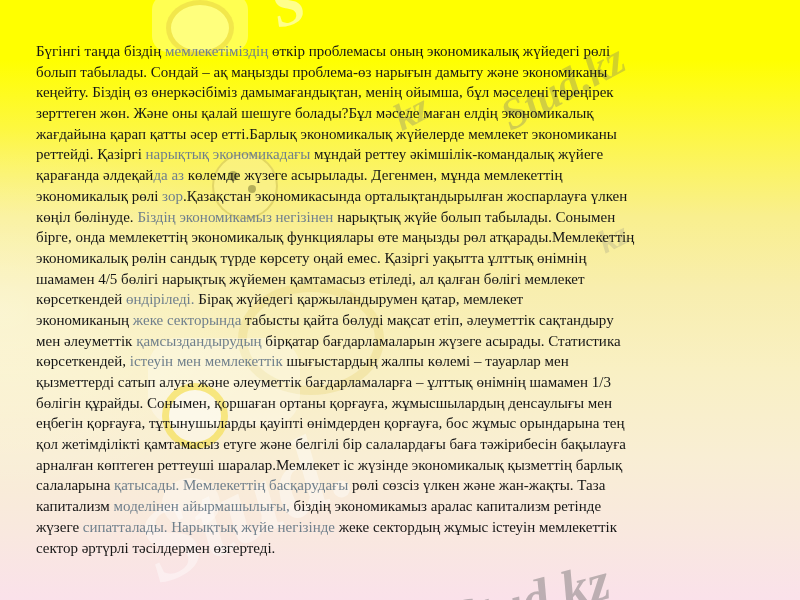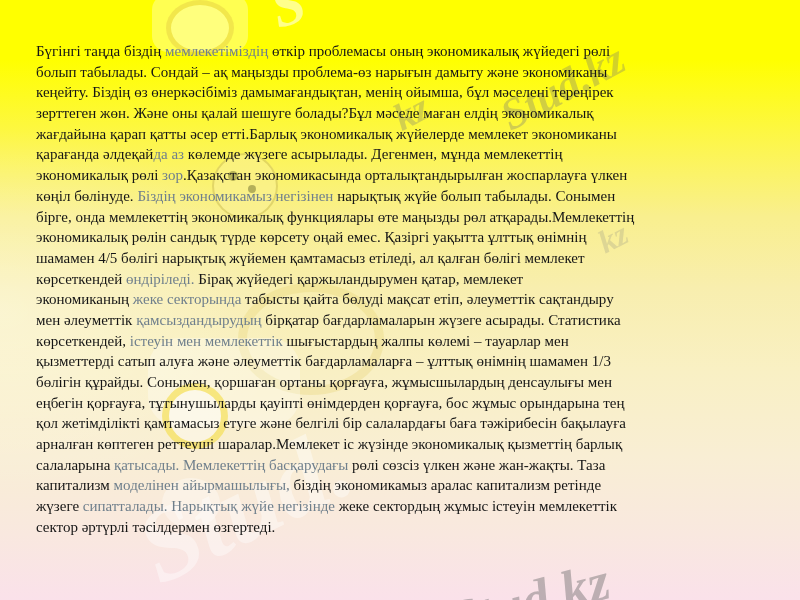--- a/index.html
+++ b/index.html
@@ -67,20 +67,21 @@
   <div class="wm wm-text wm-mid">kz</div>
   <div class="wm wm-text wm-giant">Stud.</div>
   <div class="wm wm-text wm-bottom">Stud.kz</div>
 
   <div class="content">
       <div class="line"><span>Бүгінгі таңда біздің </span><span class="muted">мемлекетіміздің</span><span> өткір проблемасы оның экономикалық жүйедегі рөлі</span></div>
       <div class="line"><span>болып табылады. Сондай – ақ маңызды проблема-өз нарығын дамыту және экономиканы</span></div>
       <div class="line"><span>кеңейту. Біздің өз өнеркәсібіміз дамымағандықтан, менің ойымша, бұл мәселені тереңірек</span></div>
       <div class="line"><span>зерттеген жөн. Және оны қалай шешуге болады?Бұл мәселе маған елдің экономикалық</span></div>
       <div class="line"><span>жағдайына қарап қатты әсер етті.Барлық экономикалық жүйелерде мемлекет экономиканы</span></div>
+      <div class="line"><span>реттейді. Қазіргі </span><span class="muted">нарықтық экономикадағы</span><span> мұндай реттеу әкімшілік-командалық жүйеге</span></div>
       <div class="line"><span>қарағанда әлдеқай</span><span class="muted">да аз</span><span> көлемде жүзеге асырылады. Дегенмен, мұнда мемлекеттің</span></div>
       <div class="line"><span>экономикалық рөлі </span><span class="muted">зор</span><span>.Қазақстан экономикасында орталықтандырылған жоспарлауға үлкен</span></div>
       <div class="line"><span>көңіл бөлінуде. </span><span class="muted">Біздің экономикамыз негізінен</span><span> нарықтық жүйе болып табылады. Сонымен</span></div>
       <div class="line"><span>бірге, онда мемлекеттің экономикалық функциялары өте маңызды рөл атқарады.Мемлекеттің</span></div>
       <div class="line"><span>экономикалық рөлін сандық түрде көрсету оңай емес. Қазіргі уақытта ұлттық өнімнің</span></div>
       <div class="line"><span>шамамен 4/5 бөлігі нарықтық жүйемен қамтамасыз етіледі, ал қалған бөлігі мемлекет</span></div>
       <div class="line"><span>көрсеткендей </span><span class="muted">өндіріледі.</span><span> Бірақ жүйедегі қаржыландырумен қатар, мемлекет</span></div>
       <div class="line"><span>экономиканың </span><span class="muted">жеке секторында</span><span> табысты қайта бөлуді мақсат етіп, әлеуметтік сақтандыру</span></div>
       <div class="line"><span>мен әлеуметтік </span><span class="muted">қамсыздандырудың</span><span> бірқатар бағдарламаларын жүзеге асырады. Статистика</span></div>
       <div class="line"><span>көрсеткендей, </span><span class="muted">істеуін мен мемлекеттік</span><span> шығыстардың жалпы көлемі – тауарлар мен</span></div>

